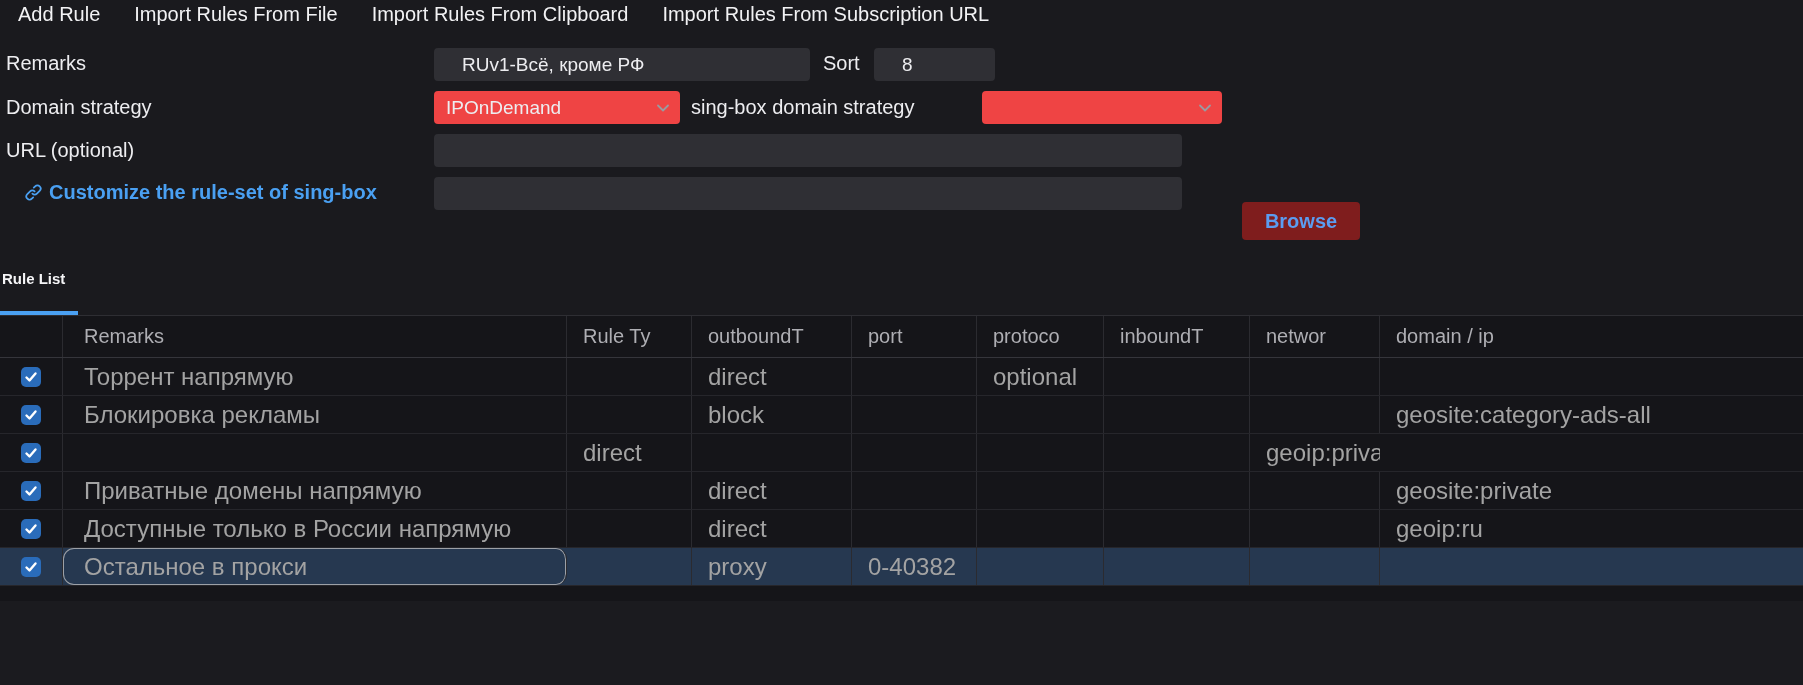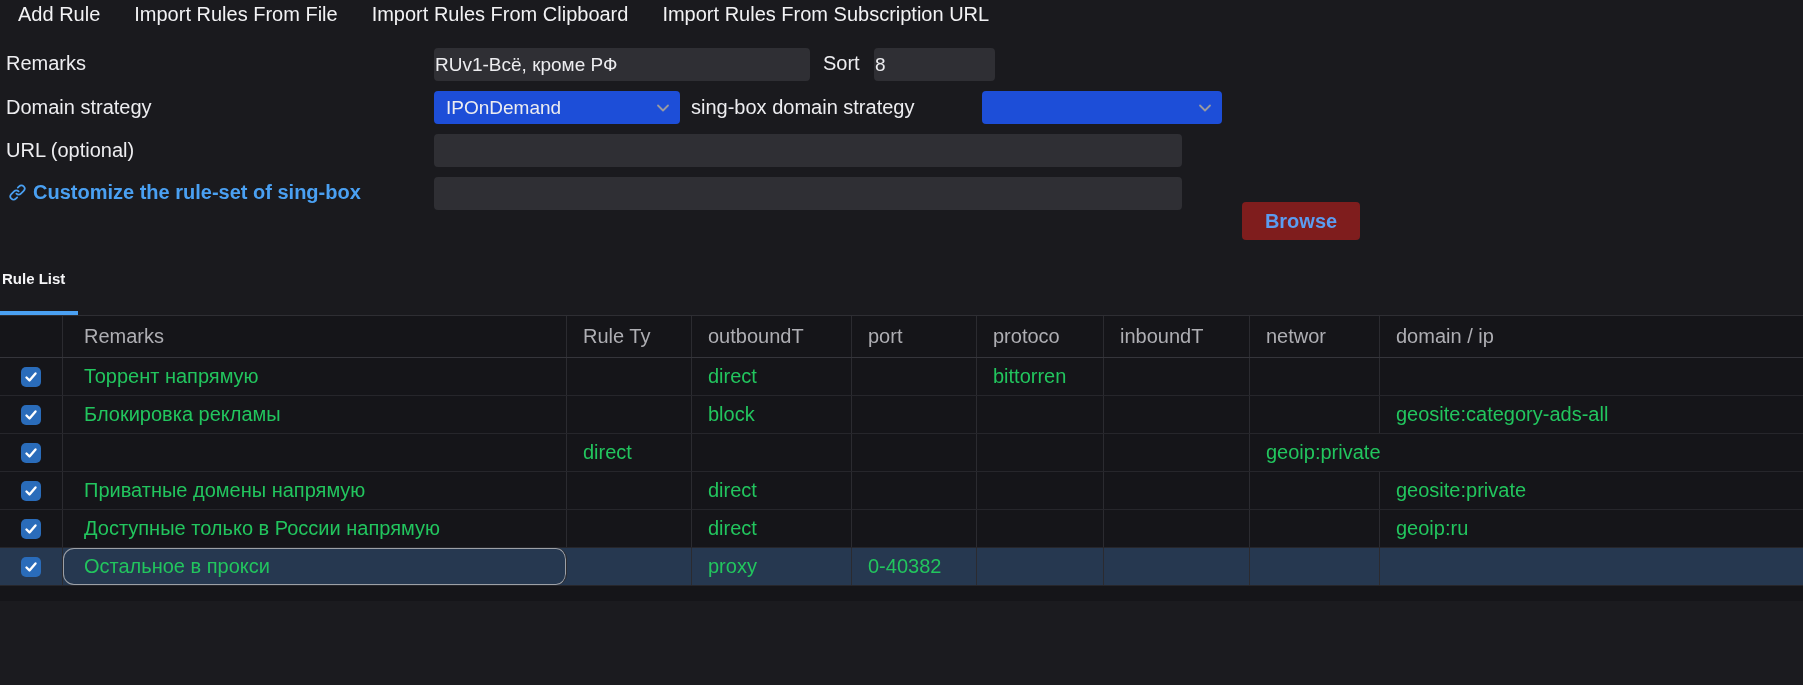--- a/index.html
+++ b/index.html
@@ -12,30 +12,30 @@
   }
 
   
   .toolbar { position:absolute; left:18px; top:3px; display:flex; gap:34px; }
   .toolbar-item { font-size:20px; color:#f2f2f4; white-space:nowrap; cursor:pointer; }
 
   
   .flabel { position:absolute; font-size:20px; color:#ededf0; white-space:nowrap; }
   .finput {
     position:absolute; height:33px; background:#2f2f34; border:none; border-radius:4px;
-    color:#ededf0; font-size:19px; padding:0 1px; font-family:"Liberation Sans", sans-serif;
+    color:#ededf0; font-size:19px; padding:0 28px; font-family:"Liberation Sans", sans-serif;
     outline:none;
   }
   .fselect {
-    position:absolute; height:33px; background:#1d4ed8; border-radius:4px;
+    position:absolute; height:33px; background:#ef4444; border-radius:4px;
     display:flex; align-items:center; justify-content:space-between;
     padding:0 10px 0 12px; font-size:19px; color:#ededf0; cursor:pointer;
   }
   .chevron { width:14px; height:14px; flex:0 0 auto; }
-  .link-row { position:absolute; left:8px; top:181px; display:flex; align-items:center; gap:6px; cursor:pointer; }
+  .link-row { position:absolute; left:24px; top:181px; display:flex; align-items:center; gap:6px; cursor:pointer; }
   .link-label { color:#4aa0f2; font-size:20px; font-weight:bold; white-space:nowrap; }
   .browse-btn {
     position:absolute; left:1242px; top:202px; width:118px; height:38px;
     background:#7f1d1d; border:none; border-radius:4px; color:#5b9cf0; font-weight:bold;
     font-size:20px; display:flex; align-items:center; justify-content:center; cursor:pointer;
     font-family:"Liberation Sans", sans-serif;
   }
 
   
   .tab { position:absolute; left:2px; top:270px; font-size:15px; font-weight:bold; color:#f5f5f7; cursor:pointer; }
@@ -50,21 +50,21 @@
     align-items:stretch;
   }
   .thead { height:42px; border-bottom:1px solid #35353b; color:#aeaeb3; font-size:20px; }
   .hcell, .tcell {
     display:flex; align-items:center; overflow:hidden; white-space:nowrap;
     border-right:1px solid #2b2b30; padding-left:16px;
   }
   .hcell.c1, .tcell.c1 { padding-left:21px; }
   .hcell.c8, .tcell.c8 { border-right:none; }
   .hcell.c0, .tcell.c0 { padding-left:0; justify-content:center; }
-  .trow { height:38px; border-bottom:1px solid #26262b; font-size:20px; color:#22c55e; cursor:default; }
+  .trow { height:38px; border-bottom:1px solid #26262b; font-size:24px; color:#a3a3a3; cursor:default; }
   .trow.selected { background:#263850; }
   .trow.selected .c1 { box-shadow: inset 0 0 0 1px #9ca0a6; border-radius:11px; }
   .checkbox {
     width:20px; height:20px; border-radius:5px; background:#2a6cba;
     display:flex; align-items:center; justify-content:center; cursor:pointer;
   }
   .below-table { position:absolute; left:0; top:601px; width:1803px; height:84px; background:#1b1b1f; }
 </style>
 </head>
 <body>
@@ -131,21 +131,21 @@
           <div class="checkbox">
             <svg width="14" height="14" viewBox="0 0 14 14">
               <path d="M2.5 7.5 L5.5 10.5 L11.5 3.5" fill="none" stroke="#ffffff" stroke-width="2.4" stroke-linecap="round" stroke-linejoin="round"></path>
             </svg>
           </div>
         </div>
         <div class="tcell c1">Торрент напрямую</div>
         <div class="tcell c2"></div>
         <div class="tcell c3">direct</div>
         <div class="tcell c4"></div>
-        <div class="tcell c5">bittorren</div>
+        <div class="tcell c5">optional</div>
         <div class="tcell c6"></div>
         <div class="tcell c7"></div>
         <div class="tcell c8"></div>
       </div>
       <div class="grid-row trow">
         <div class="tcell c0">
           <div class="checkbox">
             <svg width="14" height="14" viewBox="0 0 14 14">
               <path d="M2.5 7.5 L5.5 10.5 L11.5 3.5" fill="none" stroke="#ffffff" stroke-width="2.4" stroke-linecap="round" stroke-linejoin="round"></path>
             </svg>

